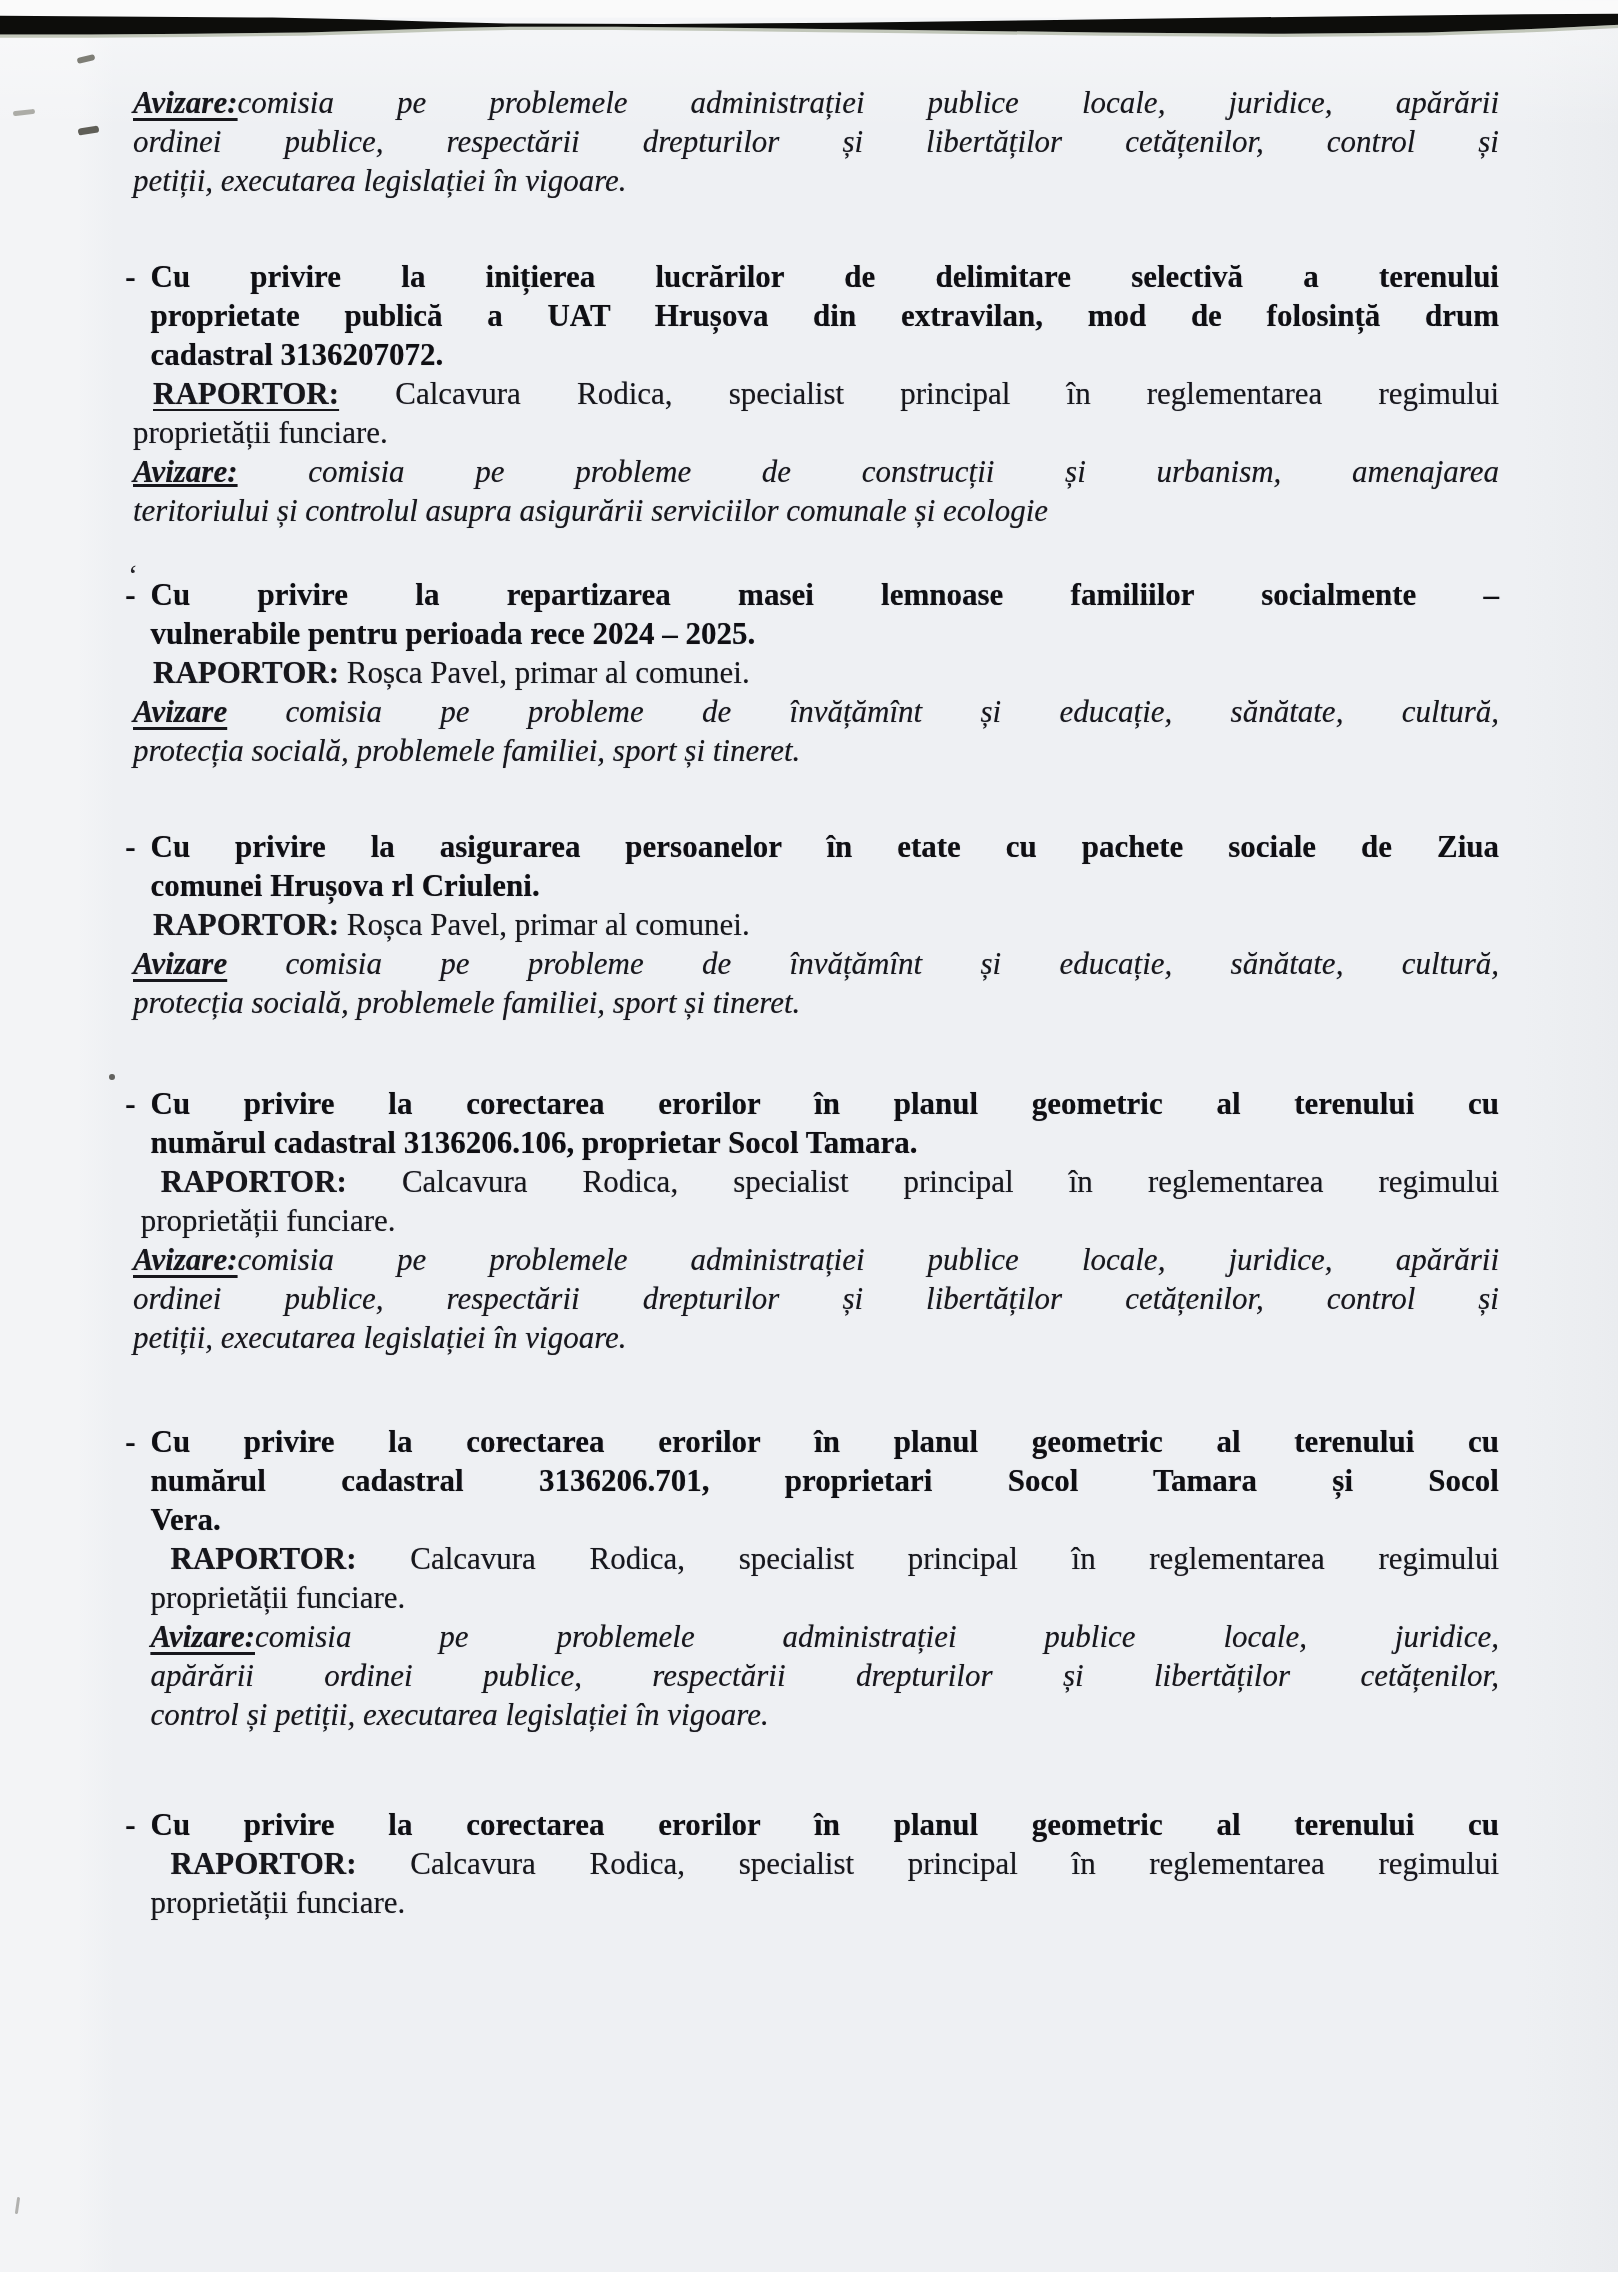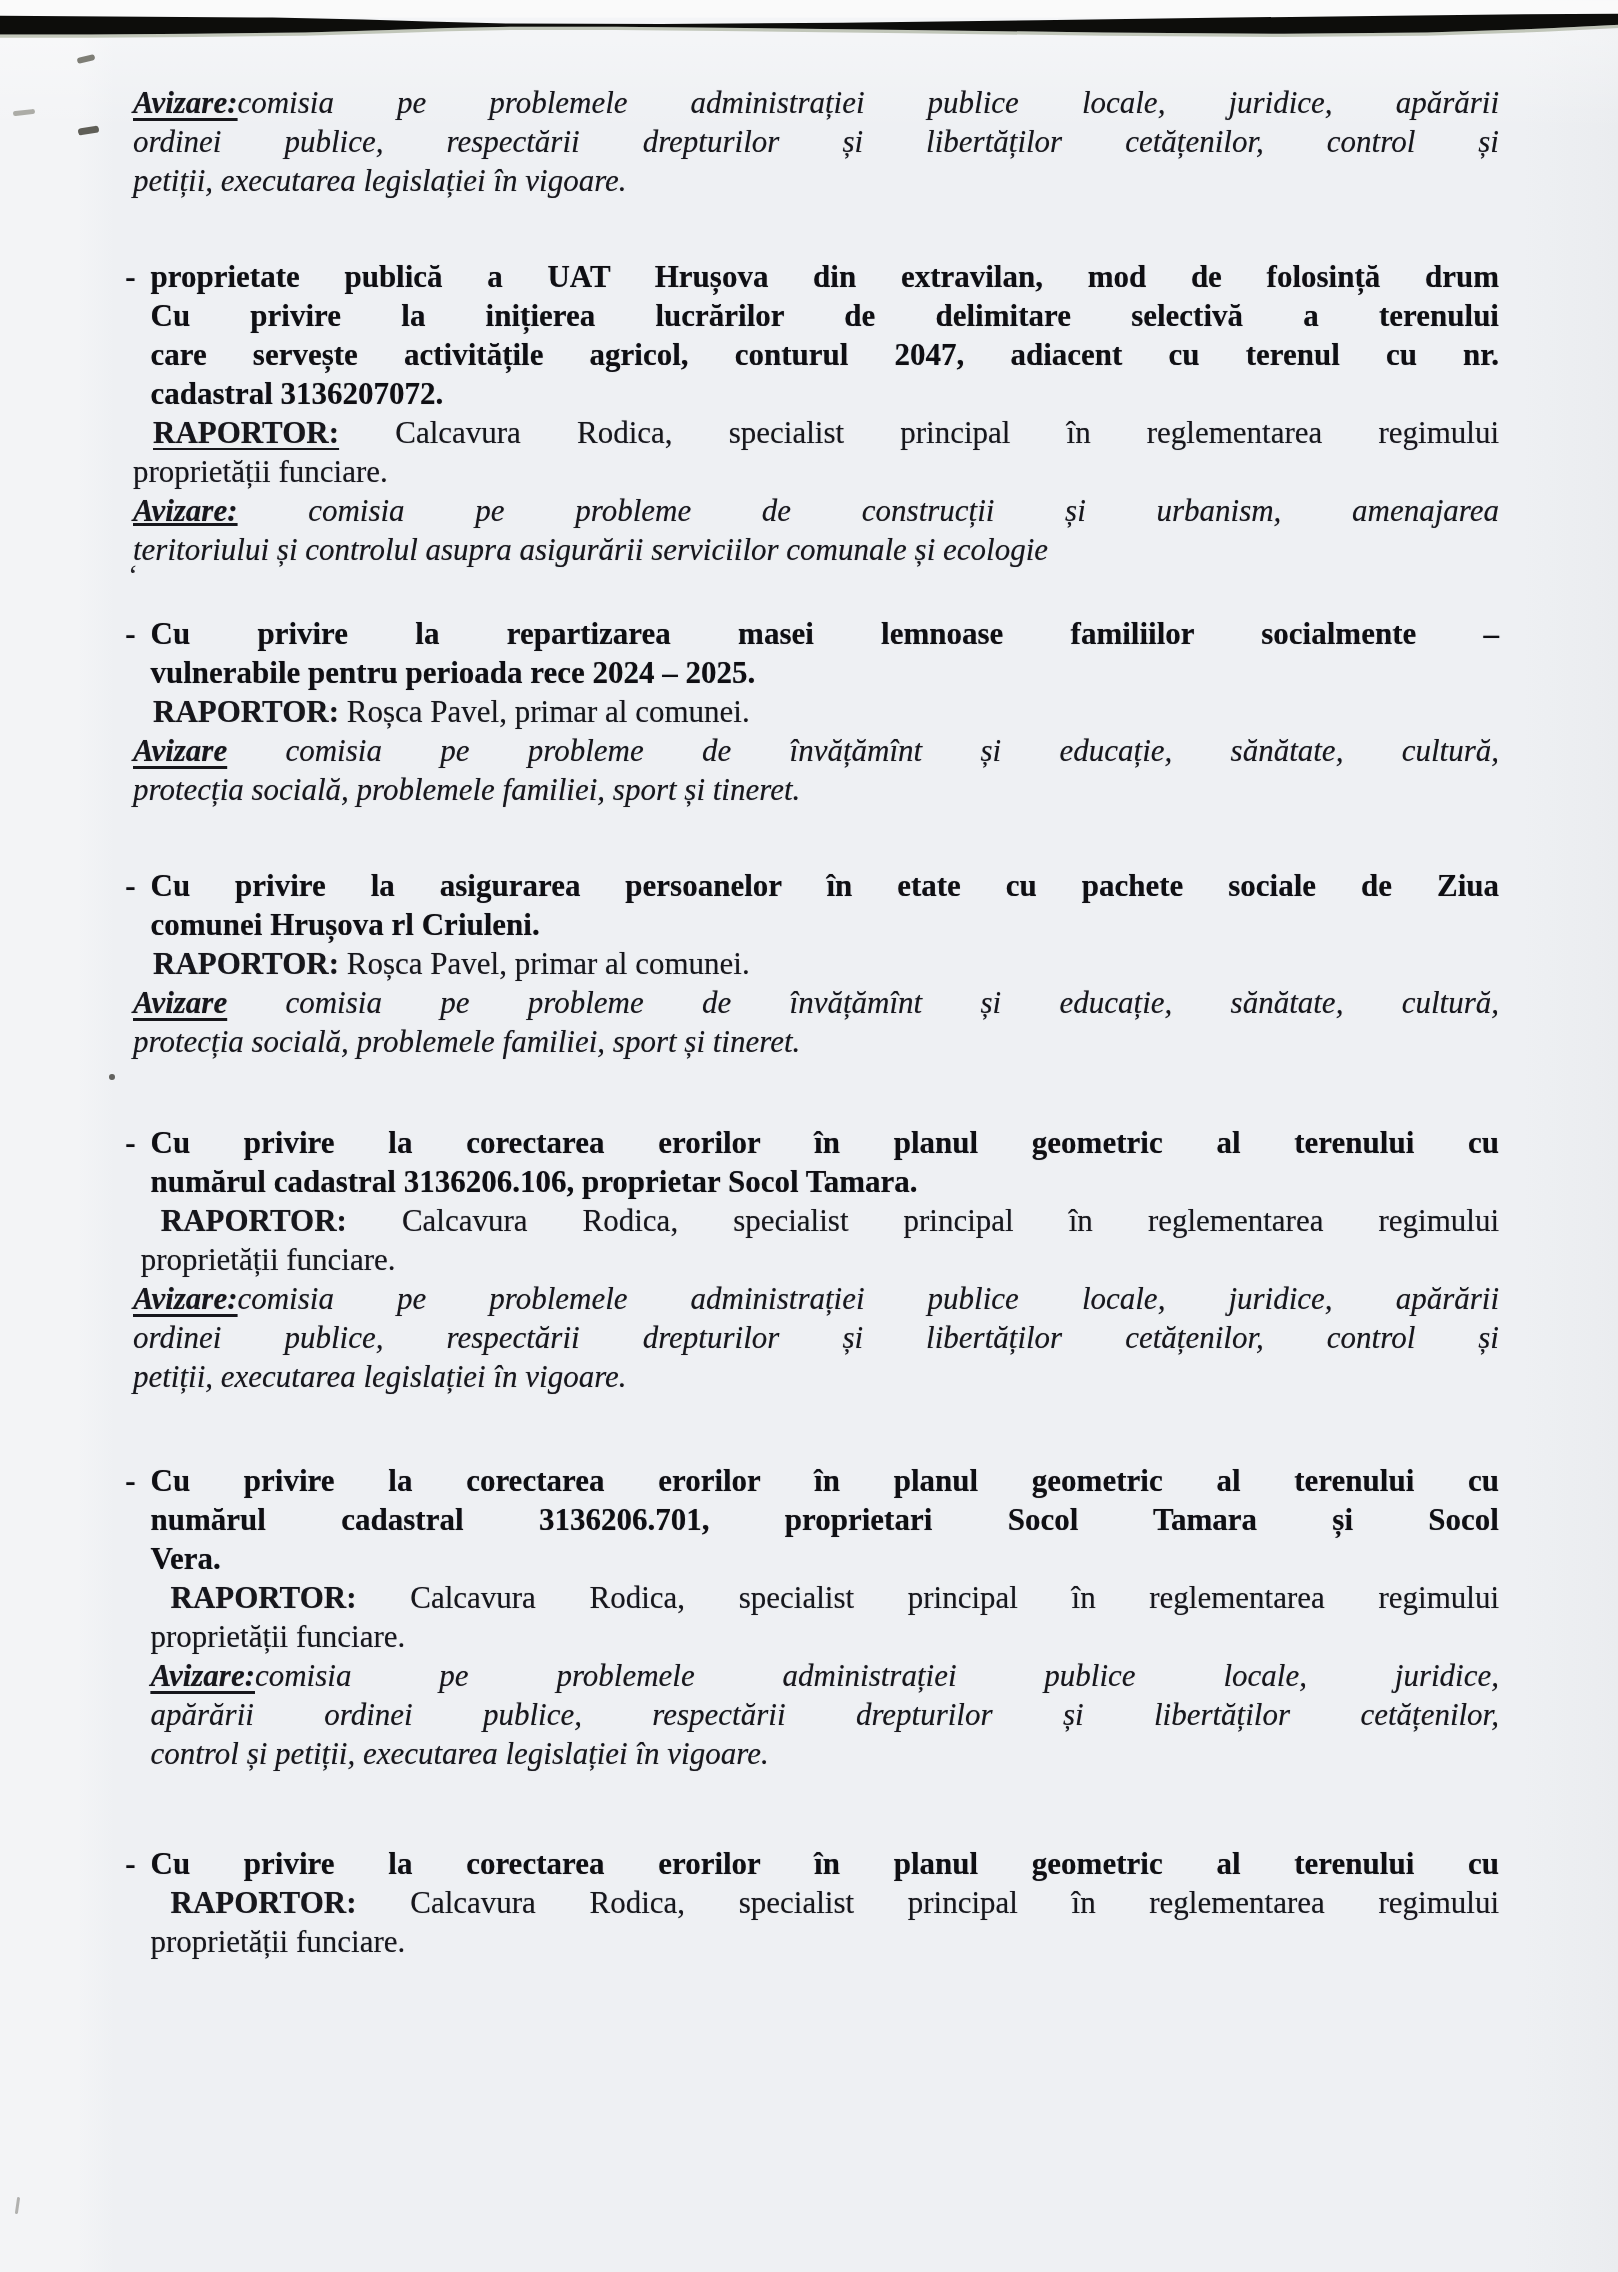--- a/index.html
+++ b/index.html
@@ -75,23 +75,22 @@
 
   <p class="avizare intro">
       <span class="ln js"><span class="alabel u">Avizare:</span><span>comisia pe problemele administrației publice locale, juridice, apărării</span></span>
       <span class="ln js">ordinei publice, respectării drepturilor și libertăților cetățenilor, control și</span>
       <span class="ln">petiții, executarea legislației în vigoare.</span>
     </p>
 
   <section class="item mb1">
     <p class="title">
         <span class="dash">-</span>
+        <span class="ln js">Cu privire la inițierea lucrărilor de delimitare selectivă a terenului</span>
         <span class="ln js">proprietate publică a UAT Hrușova din extravilan, mod de folosință drum</span>
-        <span class="ln js">Cu privire la inițierea lucrărilor de delimitare selectivă a terenului</span>
-        <span class="ln js">care servește activitățile agricol, conturul 2047, adiacent cu terenul cu nr.</span>
         <span class="ln">cadastral 3136207072.</span>
       </p>
     <p class="raportor">
         <span class="ln js"><span class="rlabel u">RAPORTOR:</span><span> Calcavura Rodica, specialist principal în reglementarea regimului</span></span>
         <span class="ln">proprietății funciare.</span>
       </p>
     <p class="avizare">
         <span class="ln js"><span class="alabel">Avizare:</span><span> comisia pe probleme de construcții și urbanism, amenajarea</span></span>
         <span class="ln">teritoriului și controlul asupra asigurării serviciilor comunale și ecologie</span>
       </p>

